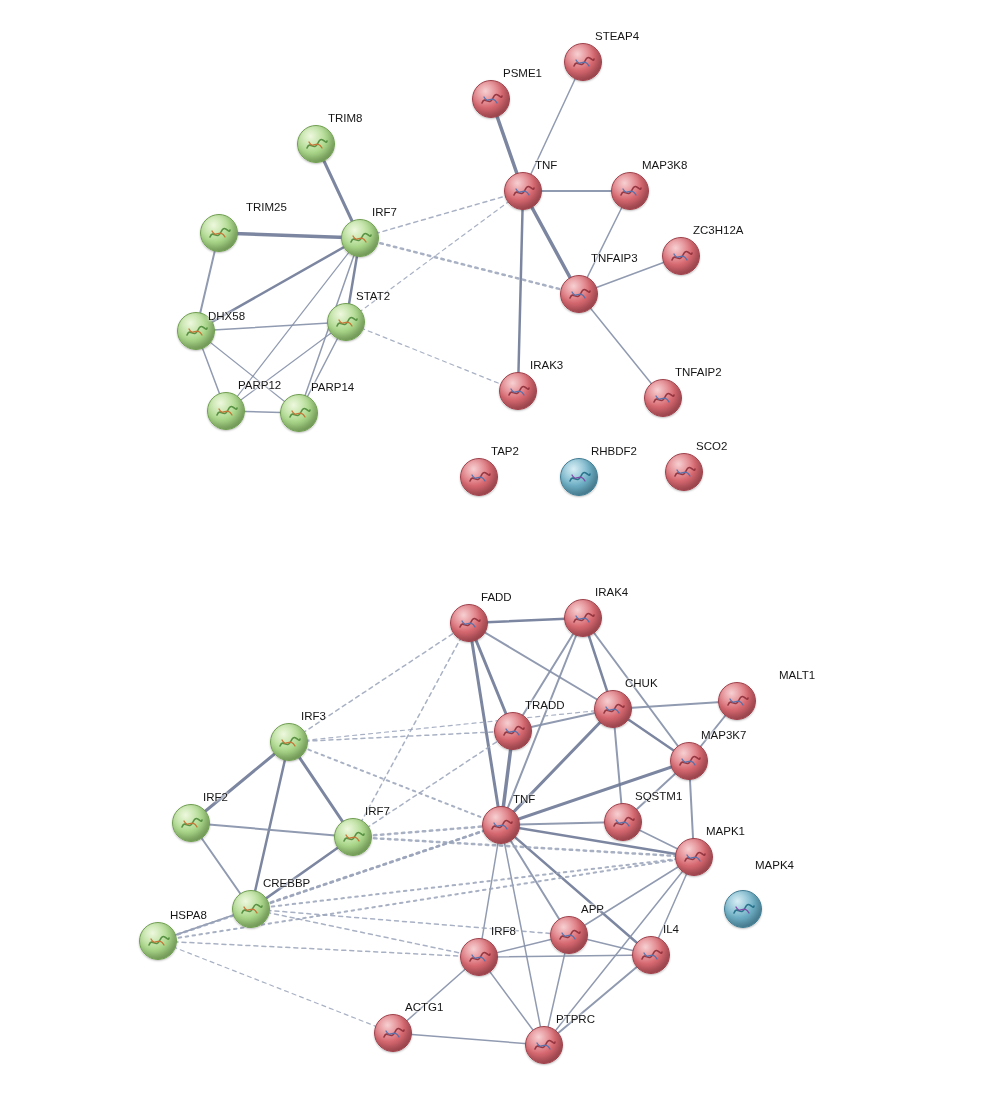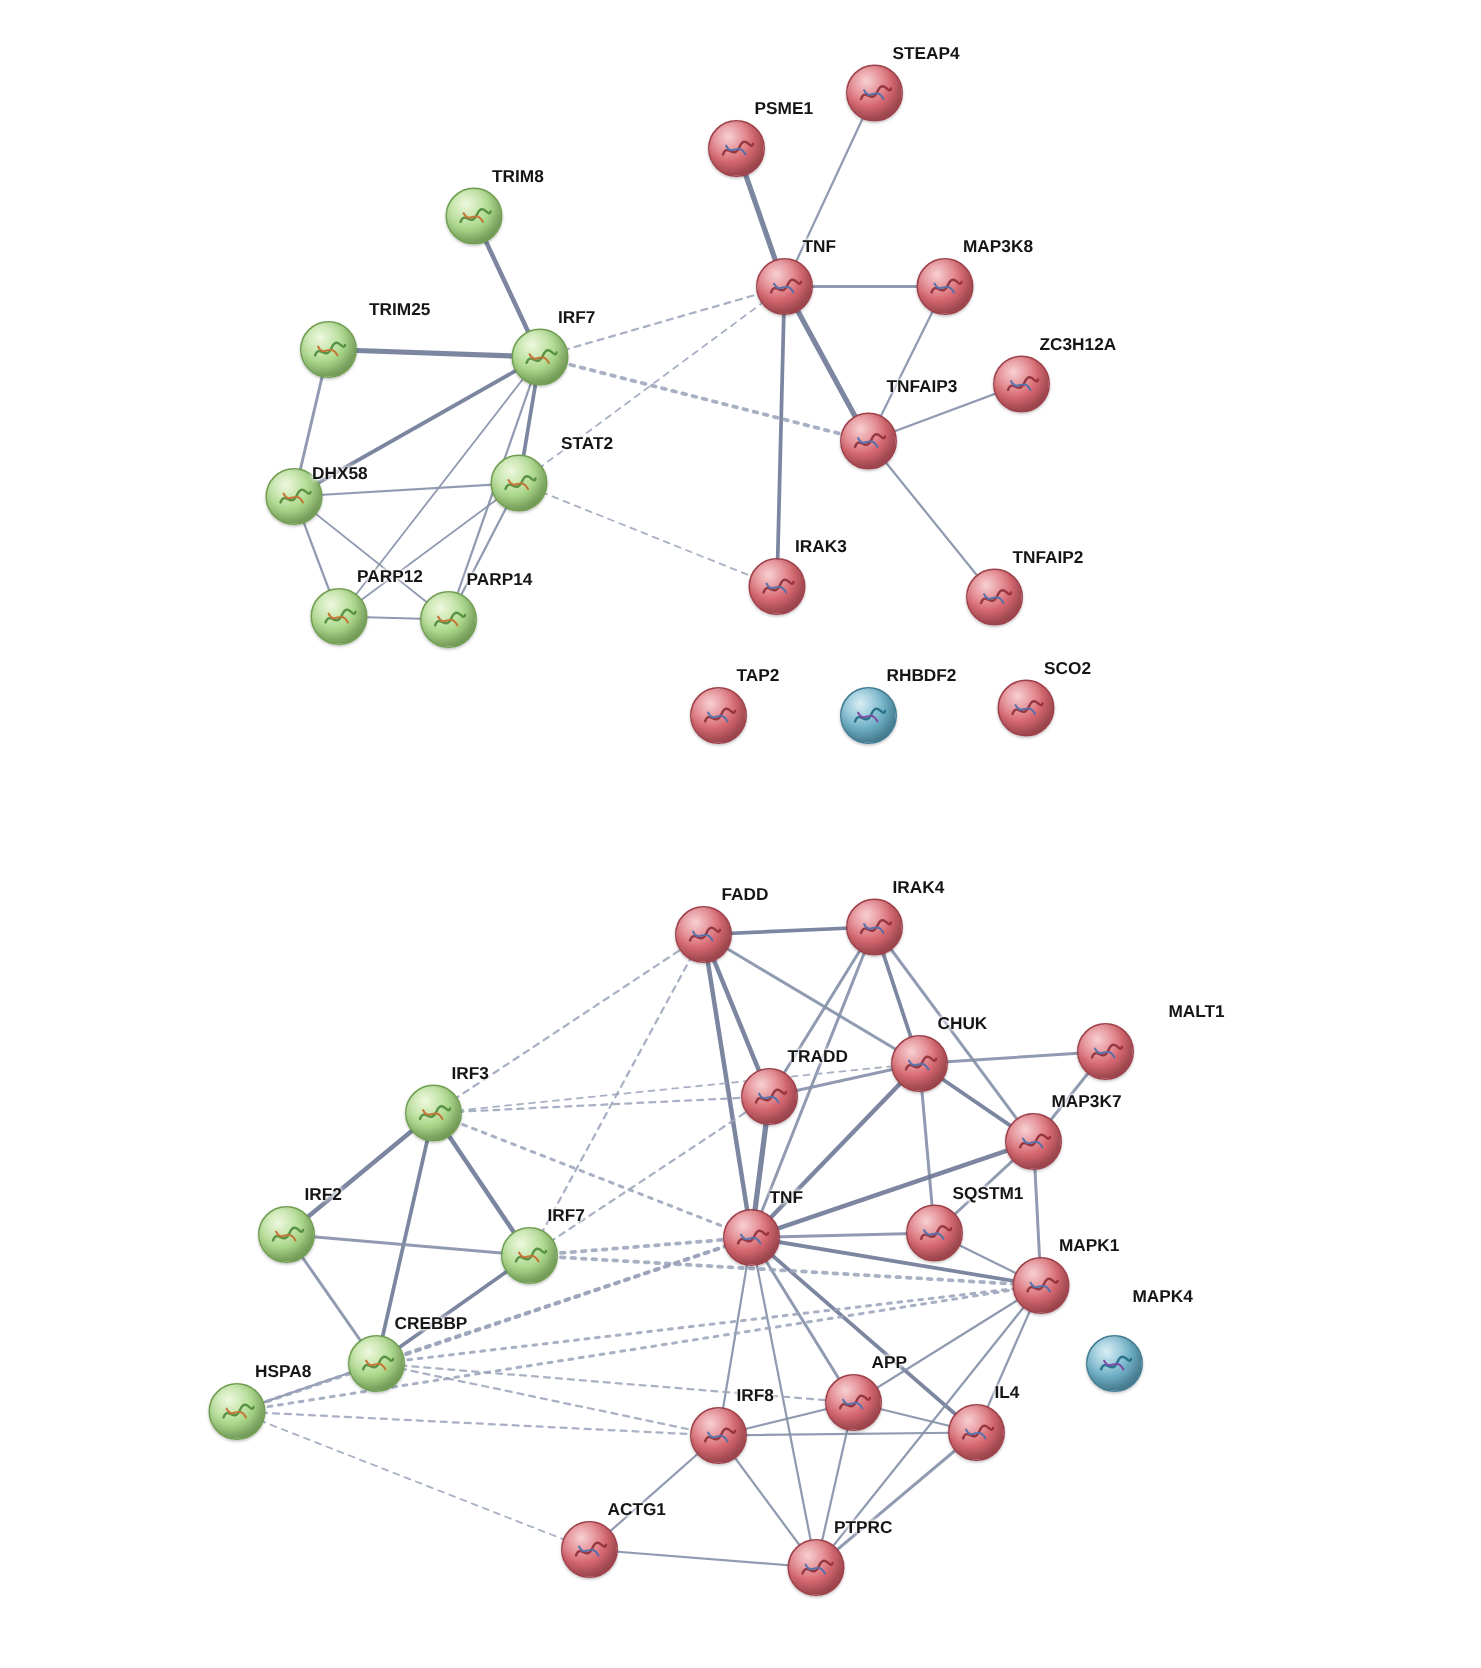--- a/index.html
+++ b/index.html
@@ -1,17 +1,17 @@
 <!DOCTYPE html>
 <html><head>
 <meta charset="utf-8">
 <style>
   html,body{margin:0;padding:0;background:#ffffff;}
   body{width:987px;height:1112px;overflow:hidden;font-family:"Liberation Sans",sans-serif;}
-  .canvas{position:relative;width:814px;height:1112px;background:#ffffff;font-weight:bold;}
+  .canvas{position:relative;width:814px;height:1112px;background:#ffffff;}
   .edges-layer{position:absolute;left:0;top:0;}
   .node{
     position:absolute;width:38px;height:38px;border-radius:50%;
     box-sizing:border-box;cursor:pointer;
     box-shadow:0 1px 2px rgba(0,0,0,0.25), inset -3px -4px 7px rgba(0,0,0,0.18);
   }
   .node .squiggle{position:absolute;left:6px;top:8px;opacity:0.9;}
   .node-label{
     position:absolute;font-size:11.5px;line-height:13px;color:#151515;
     white-space:nowrap;
@@ -178,21 +178,21 @@
         <path d="M5 8 C9 16, 13 5, 18 14" fill="none" stroke="#c56a2c" stroke-width="1.3" stroke-linecap="round"></path>
       </svg>
     </div>
     <div class="node-label" style="left: 208px; top: 310px;">DHX58</div>
     <div class="node" style="left: 327px; top: 303px; background: radial-gradient(circle at 35% 28%, rgb(238, 248, 222) 0%, rgb(171, 216, 139) 48%, rgb(111, 158, 79) 100%); border: 1px solid rgb(111, 158, 79);">
       <svg class="squiggle" width="26" height="22" viewBox="0 0 26 22">
         <path d="M3 14 C6 6, 10 18, 14 9 S22 12, 23 7" fill="none" stroke="#4e8a3a" stroke-width="1.6" stroke-linecap="round"></path>
         <path d="M5 8 C9 16, 13 5, 18 14" fill="none" stroke="#c56a2c" stroke-width="1.3" stroke-linecap="round"></path>
       </svg>
     </div>
-    <div class="node-label" style="left: 374px; top: 290px; text-align: right;">STAT2</div>
+    <div class="node-label" style="left: 356px; top: 290px; text-align: right;">STAT2</div>
     <div class="node" style="left: 499px; top: 372px; background: radial-gradient(circle at 35% 28%, rgb(247, 208, 210) 0%, rgb(217, 106, 114) 48%, rgb(158, 63, 73) 100%); border: 1px solid rgb(158, 63, 73);">
       <svg class="squiggle" width="26" height="22" viewBox="0 0 26 22">
         <path d="M3 14 C6 6, 10 18, 14 9 S22 12, 23 7" fill="none" stroke="#8e2f3a" stroke-width="1.6" stroke-linecap="round"></path>
         <path d="M5 8 C9 16, 13 5, 18 14" fill="none" stroke="#4a6fae" stroke-width="1.3" stroke-linecap="round"></path>
       </svg>
     </div>
     <div class="node-label" style="left: 530px; top: 359px;">IRAK3</div>
     <div class="node" style="left: 644px; top: 379px; background: radial-gradient(circle at 35% 28%, rgb(247, 208, 210) 0%, rgb(217, 106, 114) 48%, rgb(158, 63, 73) 100%); border: 1px solid rgb(158, 63, 73);">
       <svg class="squiggle" width="26" height="22" viewBox="0 0 26 22">
         <path d="M3 14 C6 6, 10 18, 14 9 S22 12, 23 7" fill="none" stroke="#8e2f3a" stroke-width="1.6" stroke-linecap="round"></path>

